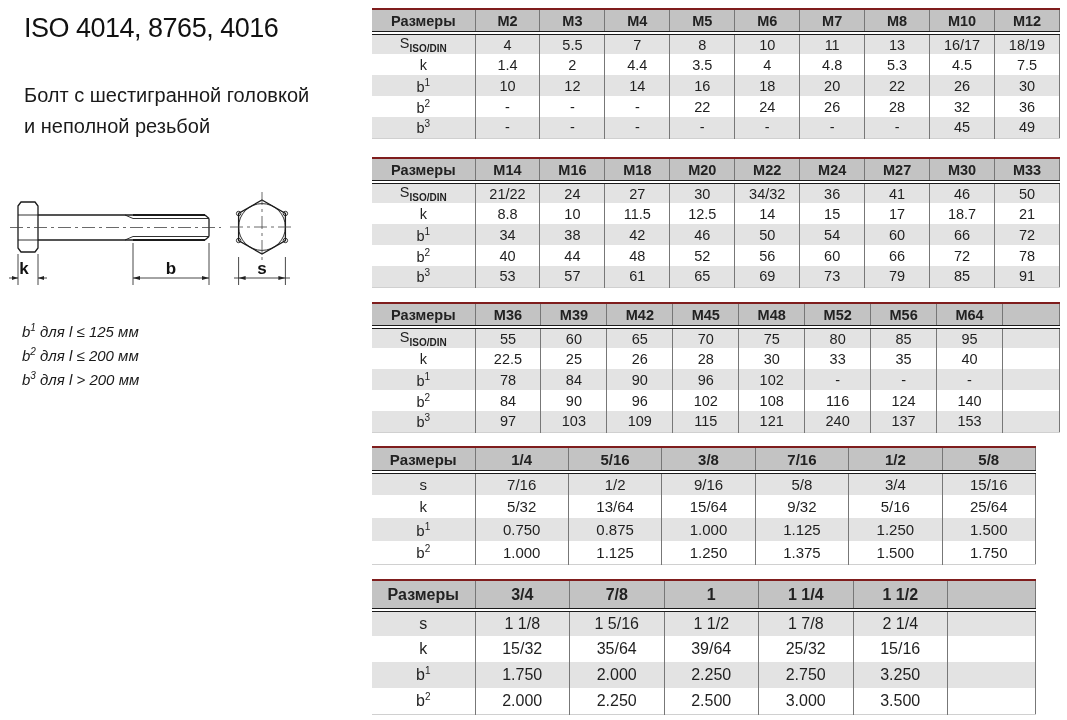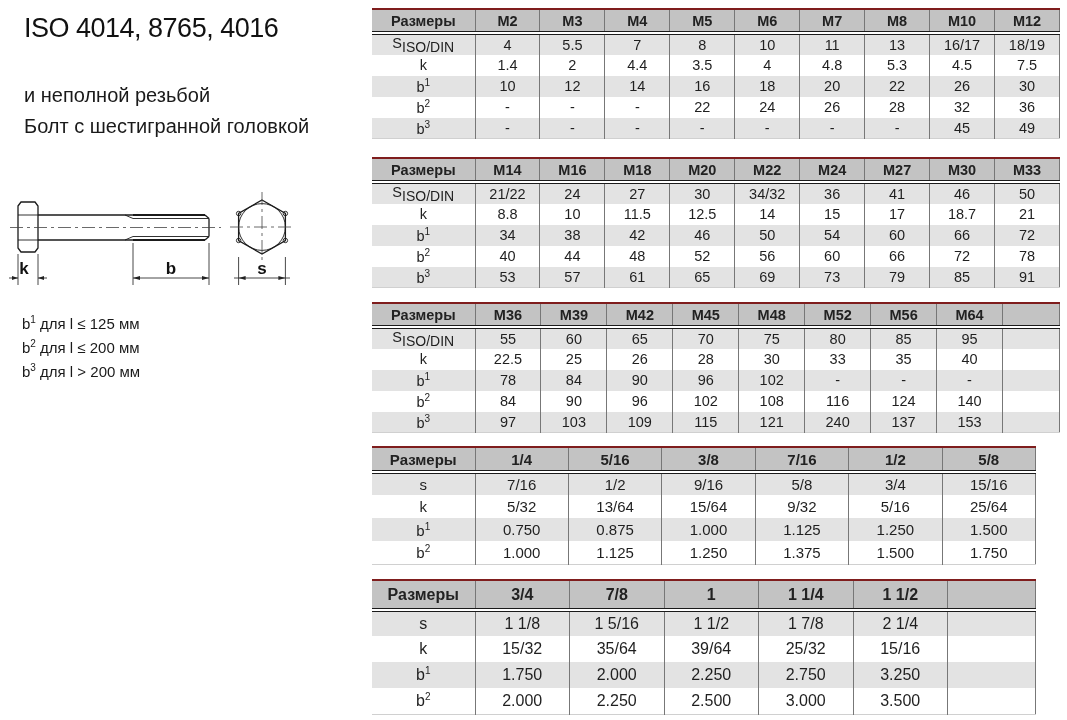--- a/index.html
+++ b/index.html
@@ -12,21 +12,21 @@
     position: relative;
   }
 
   
   .left-panel { position: absolute; left: 24px; top: 12px; width: 345px; }
   .page-title { font-size: 27px; font-weight: normal; line-height: 1.25; letter-spacing: -0.5px; color: #111; }
   .page-subtitle { margin-top: 34px; font-size: 20px; line-height: 1.55; color: #1a1a1a; }
 
   .drawing-wrap { position: absolute; left: 8px; top: 190px; width: 300px; height: 102px; }
 
-  .footnotes { position: absolute; left: 22px; top: 312px; font-size: 15px; line-height: 1.52; color: #1a1a1a; }
+  .footnotes { position: absolute; left: 22px; top: 320px; font-size: 15px; line-height: 1.52; color: #1a1a1a; font-style: italic; }
   .footnotes sup { font-size: 10px; }
 
   
   .dim-table {
     position: absolute;
     border-collapse: collapse;
     table-layout: fixed;
     border-top: 2px solid #7f1d1d;
     border-bottom: 1px solid #d0d0d0;
     border-right: 1px solid #777;
@@ -40,21 +40,21 @@
   }
   .dim-table th:first-child, .dim-table td:first-child { border-left: none; }
   .dim-table thead th {
     background: #c3c3c3;
     font-weight: bold;
     border-bottom: 4px double #1a1a1a;
     color: #222;
   }
   .dim-table tbody tr:nth-child(odd) td { background: #e3e3e3; }
   .dim-table tbody tr:nth-child(even) td { background: #ffffff; }
-  .dim-table sub { font-size: 14px; }
+  .dim-table sub { font-size: 10px; font-weight: bold; }
   .dim-table sup { font-size: 10px; }
 
   #table-0, #table-1, #table-2 { left: 372px; width: 688px; font-size: 14.5px; }
   #table-0 { top: 8px; }
   #table-1 { top: 157px; }
   #table-2 { top: 302px; }
   #table-0 thead tr, #table-1 thead tr, #table-2 thead tr { height: 24px; }
   #table-0 tbody tr, #table-1 tbody tr, #table-2 tbody tr { height: 21px; }
   #table-0 col.c-label, #table-1 col.c-label, #table-2 col.c-label { width: 103px; }
   #table-2 col.c-empty { width: 57px; }
@@ -80,22 +80,22 @@
   .dim-label { font-family: "Liberation Sans", sans-serif; font-size: 17px; font-weight: bold; fill: #111; }
 </style>
 </head>
 <body>
 
 <div class="left-panel">
   <div class="page-title">
     <div>ISO 4014, 8765, 4016</div>
   </div>
   <div class="page-subtitle">
+    <div>Болт с шестигранной головкой</div>
     <div>и неполной резьбой</div>
-    <div>Болт с шестигранной головкой</div>
   </div>
 </div>
 
 <div class="drawing-wrap">
   <svg viewBox="0 0 300 102">
 
     <g>
       <path class="ln" d="M 10,16 L 13,12 L 27,12 L 30,16 L 30,58 L 27,62 L 13,62 L 10,58 Z"></path>
       <line class="ln-thin" x1="10" y1="25" x2="30" y2="25"></line>
       <line class="ln-thin" x1="10" y1="50" x2="30" y2="50"></line>

